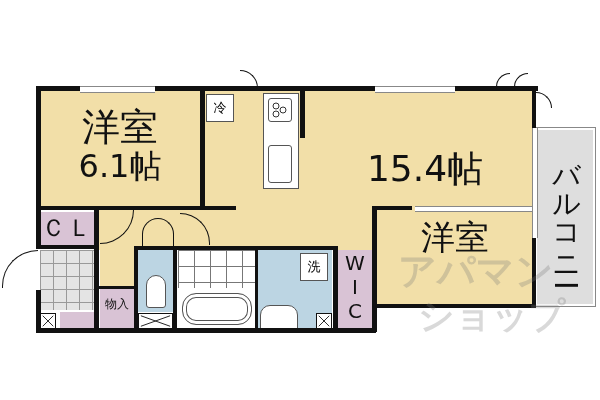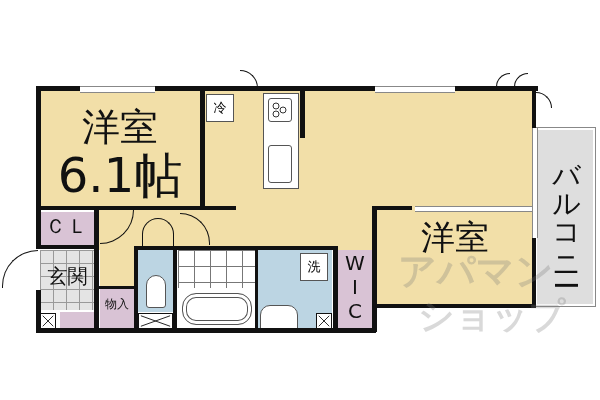--- a/index.html
+++ b/index.html
@@ -21,49 +21,49 @@
 <body>
 
 <div class="abs" style="left:0;top:0;width:600px;height:400px;">
 
   <div class="room" style="left:535px;top:128px;width:60px;height:178px;background:#dedede;border:2px solid #fff;outline:1px solid #888;">
     <div class="label" style="left:14px;top:14px;width:30px;font-size:28px;writing-mode:vertical-rl;line-height:30px;">バルコニー</div>
   </div>
 
   <div class="room" style="left:38px;top:88px;width:170px;height:122px;background:#f2dfa8;"></div>
   <div class="label" style="left:60px;top:108px;width:120px;font-size:38px;">洋室</div>
-  <div class="label" style="left:55px;top:150px;width:130px;font-size:48px;">6.1帖</div>
+  <div class="label" style="left:55px;top:150px;width:130px;font-size:32px;">6.1帖</div>
 
   <div class="room" style="left:203px;top:88px;width:100px;height:122px;background:#f2dfa8;"></div>
   <div class="room" style="left:300px;top:88px;width:235px;height:122px;background:#f2dfa8;"></div>
   <div class="room" style="left:95px;top:205px;width:285px;height:45px;background:#f2dfa8;"></div>
   <div class="room" style="left:100px;top:245px;width:35px;height:45px;background:#f2dfa8;"></div>
+  <div class="label" style="left:350px;top:150px;width:150px;font-size:36px;">15.4帖</div>
 
   <div class="abs" style="left:263px;top:93px;width:36px;height:96px;background:#fff;border:1px solid #555;"></div>
   <div class="abs" style="left:268px;top:98px;width:24px;height:24px;border:1px solid #555;border-radius:3px;background:#fff;">
     <svg width="22" height="22" viewBox="0 0 22 22">
         <circle cx="7" cy="7" r="3" fill="none" stroke="#333"></circle>
         <circle cx="14" cy="11" r="3" fill="none" stroke="#333"></circle>
         <circle cx="7" cy="15" r="3" fill="none" stroke="#333"></circle>
       </svg>
   </div>
   <div class="abs" style="left:268px;top:145px;width:24px;height:38px;border:1px solid #555;border-radius:3px;background:#fff;"></div>
 
   <div class="appl" style="left:206px;top:94px;width:28px;height:28px;">
     <span>冷</span>
   </div>
 
   <div class="room" style="left:375px;top:208px;width:160px;height:98px;background:#f2dfa8;"></div>
   <div class="label" style="left:400px;top:220px;width:110px;font-size:34px;">洋室</div>
 
   <div class="room" style="left:40px;top:212px;width:55px;height:33px;background:#d9c3d5;"></div>
-  <div class="label" style="left:40px;top:216px;width:55px;font-size:20px;letter-spacing:2px;">ＣＬ</div>
+  <div class="label" style="left:40px;top:216px;width:55px;font-size:24px;letter-spacing:2px;">ＣＬ</div>
 
   <div class="room tile" style="left:40px;top:250px;width:55px;height:60px;"></div>
-  <div class="label" style="left:40px;top:266px;width:55px;font-size:20px;background:transparent;">玄関</div>
   <div class="xbox" style="left:40px;top:313px;width:16px;height:16px;">
       <svg viewBox="0 0 16 16">
         <line x1="2" y1="2" x2="14" y2="14" stroke="#111"></line>
         <line x1="14" y1="2" x2="2" y2="14" stroke="#111"></line>
       </svg>
     </div>
   <div class="room" style="left:60px;top:312px;width:35px;height:18px;background:#d9c3d5;"></div>
 
   <div class="room" style="left:100px;top:288px;width:34px;height:42px;background:#d9c3d5;"></div>
   <div class="label" style="left:100px;top:298px;width:34px;font-size:12px;">物入</div>

